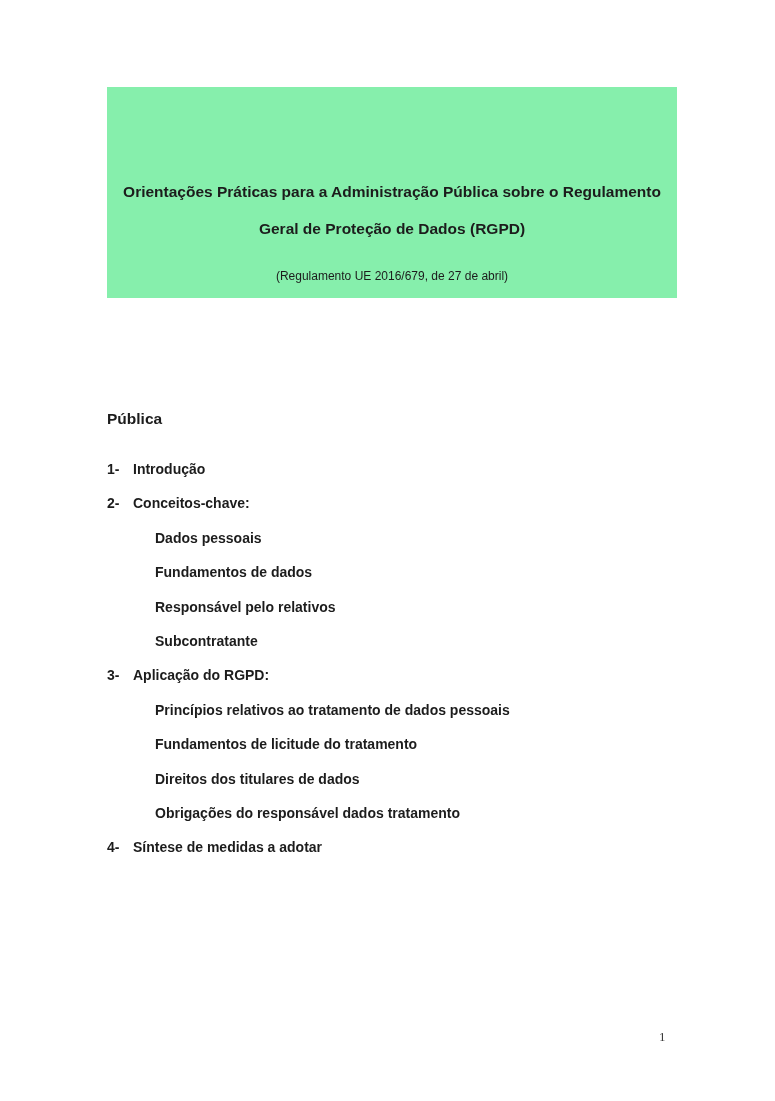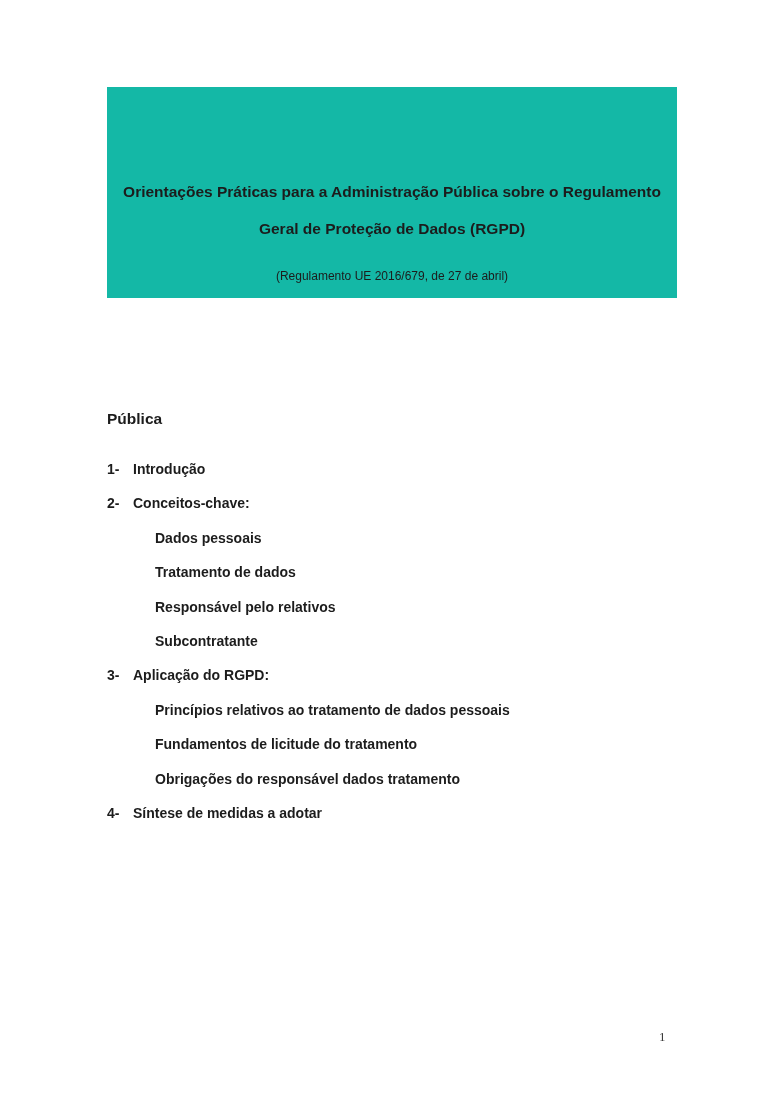--- a/index.html
+++ b/index.html
@@ -71,38 +71,39 @@
     font-size: 13px;
     color: #3a3a3a;
     line-height: 16px;
   }
 </style>
 </head>
 <body>
 
 <div class="page">
 
-  <div class="header-box" id="header-box" style="background: #14b8a6;">
+  <div class="header-box" id="header-box" style="background: #86efac;">
     <div class="doc-title">Orientações Práticas para a Administração Pública sobre o Regulamento</div>
     <div class="doc-title">Geral de Proteção de Dados (RGPD)</div>
     <div class="doc-subtitle">(Regulamento UE 2016/679, de 27 de abril)</div>
   </div>
 
   <div class="toc">
     <div class="toc-heading">Pública</div>
     <div class="toc-rows">
       <div class="toc-row level-1"><span class="num">1-</span><span>Introdução</span></div>
       <div class="toc-row level-1"><span class="num">2-</span><span>Conceitos-chave:</span></div>
       <div class="toc-row level-2"><span>Dados pessoais</span></div>
-      <div class="toc-row level-2"><span>Tratamento de dados</span></div>
+      <div class="toc-row level-2"><span>Fundamentos de dados</span></div>
       <div class="toc-row level-2"><span>Responsável pelo relativos</span></div>
       <div class="toc-row level-2"><span>Subcontratante</span></div>
       <div class="toc-row level-1"><span class="num">3-</span><span>Aplicação do RGPD:</span></div>
       <div class="toc-row level-2"><span>Princípios relativos ao tratamento de dados pessoais</span></div>
       <div class="toc-row level-2"><span>Fundamentos de licitude do tratamento</span></div>
+      <div class="toc-row level-2"><span>Direitos dos titulares de dados</span></div>
       <div class="toc-row level-2"><span>Obrigações do responsável dados tratamento</span></div>
       <div class="toc-row level-1"><span class="num">4-</span><span>Síntese de medidas a adotar</span></div>
     </div>
   </div>
 
   <div class="page-number">1</div>
 
 </div>
 
 </body></html>

